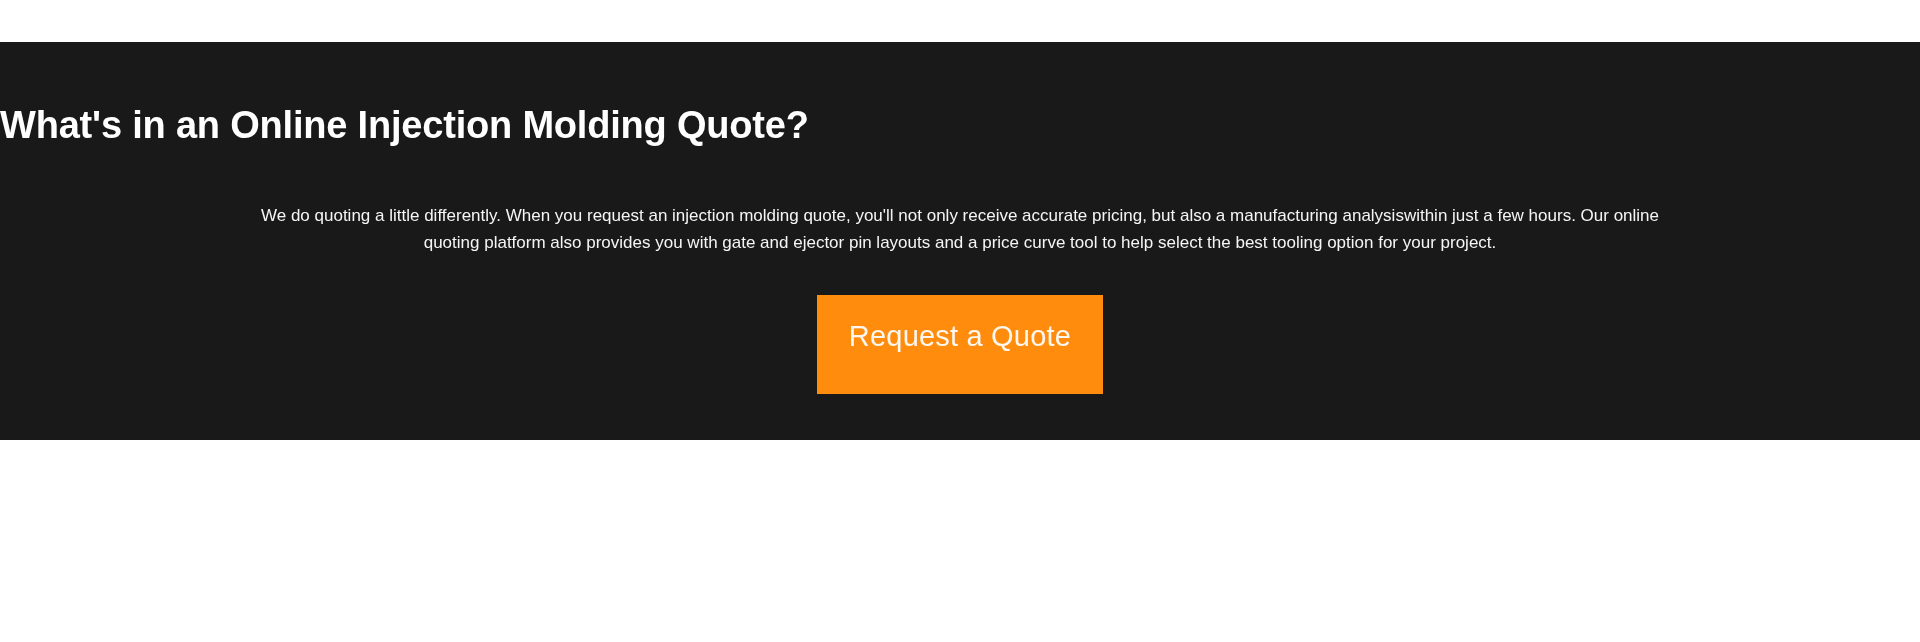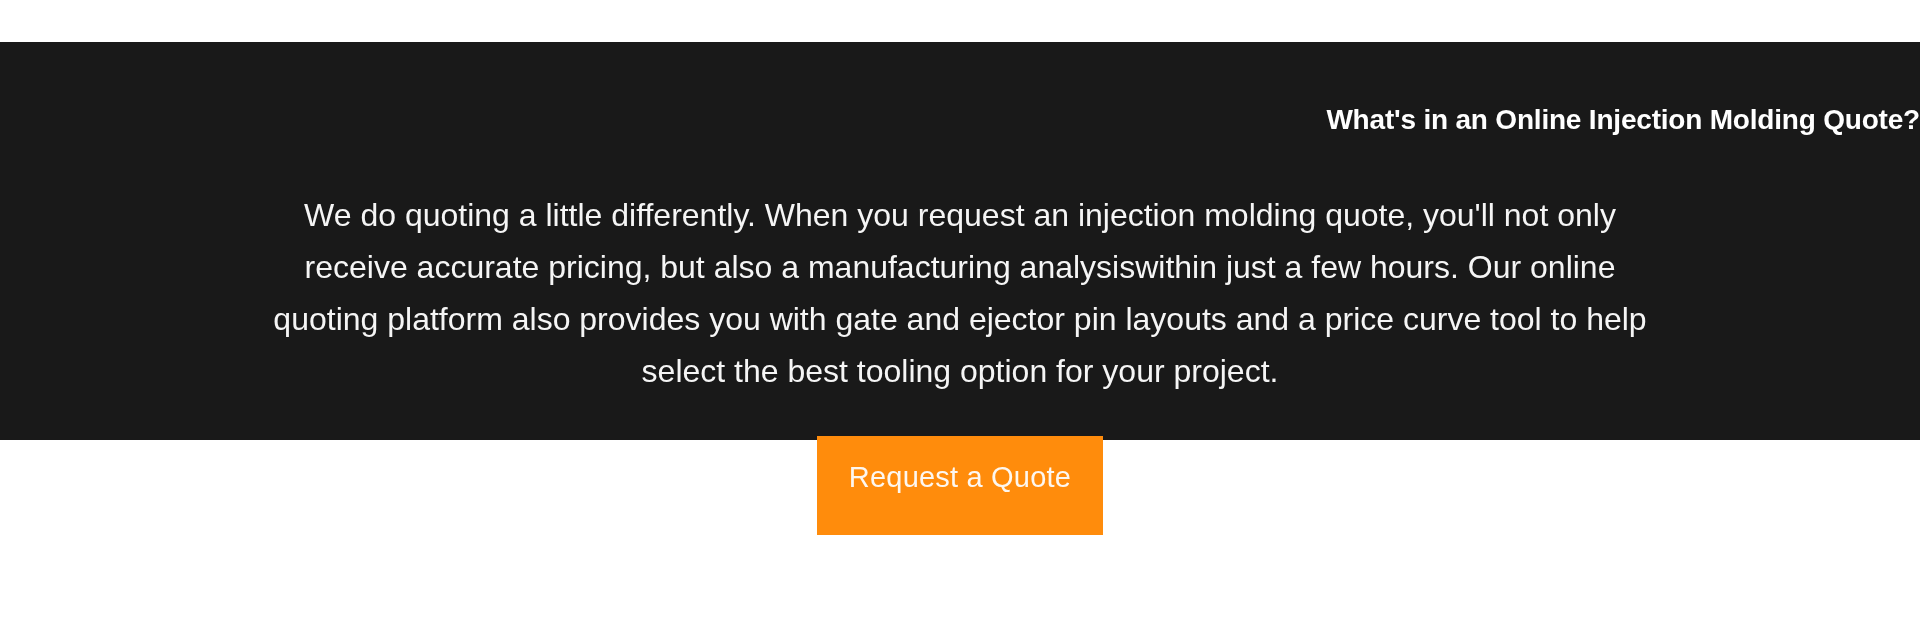--- a/index.html
+++ b/index.html
@@ -33,35 +33,35 @@
     flex-direction: column;
     align-items: center;
   }
 
   .cta-heading {
     margin: 0;
     padding: 0;
     color: #ffffff;
     font-family: "Liberation Sans", sans-serif;
     font-weight: bold;
-    font-size: 28px;
+    font-size: 38px;
     line-height: 1.15;
     letter-spacing: -0.2px;
-    text-align: right;
+    text-align: left;
     width: 100%;
     margin-top: 62px;
   }
 
   .cta-body {
     margin: 0;
     padding: 0;
     color: #f5f5f5;
     font-family: "Liberation Sans", sans-serif;
     font-weight: normal;
-    font-size: 32px;
+    font-size: 17px;
     line-height: 1.62;
     text-align: center;
     width: 1420px;
     margin-top: 54px;
   }
 
   .cta-button-wrap {
     margin-top: 38px;
     display: flex;
     justify-content: center;

